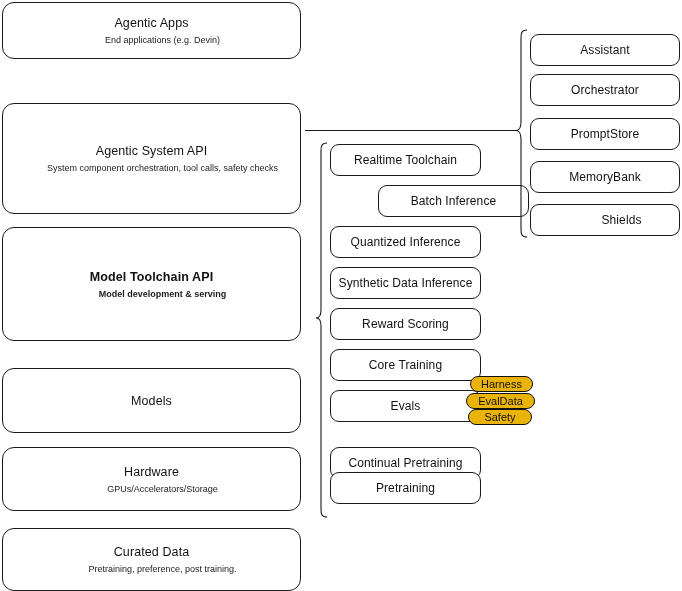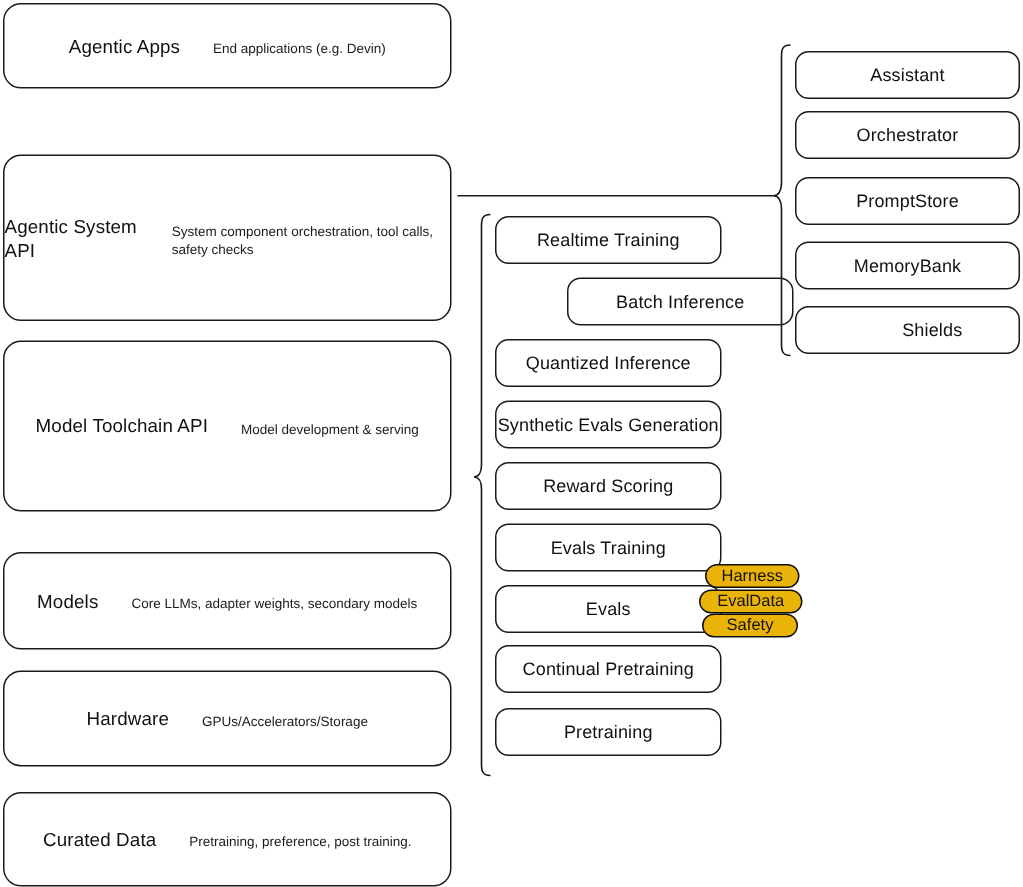--- a/index.html
+++ b/index.html
@@ -11,24 +11,24 @@
   .canvas{position:absolute;inset:0;}
 
   
   .box{
     position:absolute;
     box-sizing:border-box;
     border:1px solid #1a1a1a;
     background:#ffffff;
     border-radius:12px;
     display:flex;
-    flex-direction:row;
+    flex-direction:column;
     align-items:center;
     justify-content:center;
-    text-align:left;
+    text-align:right;
   }
   .box .title{
     font-size:12.5px;
     line-height:16px;
     letter-spacing:0.1px;
     color:#111111;
   }
   .box .sub{
     font-size:9px;
     line-height:12px;
@@ -83,28 +83,27 @@
   <div class="box layer" style="top:2px;height:57px;">
     <div class="title">Agentic Apps</div>
     <div class="sub">End applications (e.g. Devin)</div>
   </div>
 
   <div class="box layer" style="top:103px;height:111px;">
     <div class="title">Agentic System API</div>
     <div class="sub">System component orchestration, tool calls, safety checks</div>
   </div>
 
-  <div class="box layer" style="top:227px;height:114px;">
+  <div class="box layer" style="top:227px;height:114px;font-weight:bold;">
     <div class="title">Model Toolchain API</div>
     <div class="sub">Model development &amp; serving</div>
   </div>
 
   <div class="box layer" style="top:368px;height:65px;">
     <div class="title">Models</div>
-    <div class="sub">Core LLMs, adapter weights, secondary models</div>
   </div>
 
   <div class="box layer" style="top:447px;height:64px;">
     <div class="title">Hardware</div>
     <div class="sub">GPUs/Accelerators/Storage</div>
   </div>
 
   <div class="box layer" style="top:528px;height:63px;">
     <div class="title">Curated Data</div>
     <div class="sub">Pretraining, preference, post training.</div>
@@ -125,41 +124,41 @@
     <path class="wire" d="M327,143
              C321,143 321,147 321,151
              L321,310
              C321,315 319,318 316,318
              C319,318 321,321 321,326
              L321,509
              C321,513 321,517 327,517"></path>
   </svg>
 
   <div class="box cap" style="top:144px;">
-    <div class="title">Realtime Training</div>
+    <div class="title">Realtime Toolchain</div>
   </div>
   <div class="box cap" style="top:185px;margin-left:48px;">
     <div class="title">Batch Inference</div>
   </div>
   <div class="box cap" style="top:226px;">
     <div class="title">Quantized Inference</div>
   </div>
   <div class="box cap" style="top:267px;">
-    <div class="title">Synthetic Evals Generation</div>
+    <div class="title">Synthetic Data Inference</div>
   </div>
   <div class="box cap" style="top:308px;">
     <div class="title">Reward Scoring</div>
   </div>
   <div class="box cap" style="top:349px;">
-    <div class="title">Evals Training</div>
+    <div class="title">Core Training</div>
   </div>
   <div class="box cap" style="top:390px;">
     <div class="title">Evals</div>
   </div>
-  <div class="box cap" style="top:430px;">
+  <div class="box cap" style="top:447px;">
     <div class="title">Continual Pretraining</div>
   </div>
   <div class="box cap" style="top:472px;">
     <div class="title">Pretraining</div>
   </div>
 
   <div class="pill" style="left:470px;top:376px;width:63px;">Harness</div>
   <div class="pill" style="left:466px;top:393px;width:69px;">EvalData</div>
   <div class="pill" style="left:468px;top:409px;width:64px;">Safety</div>
 

